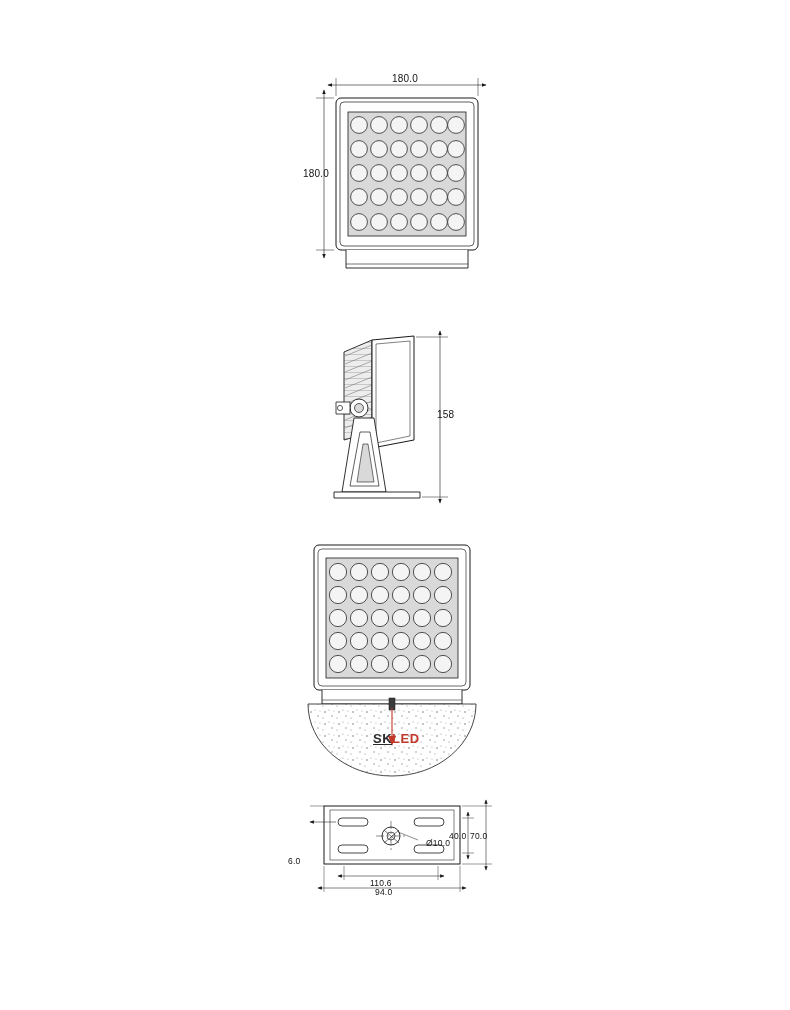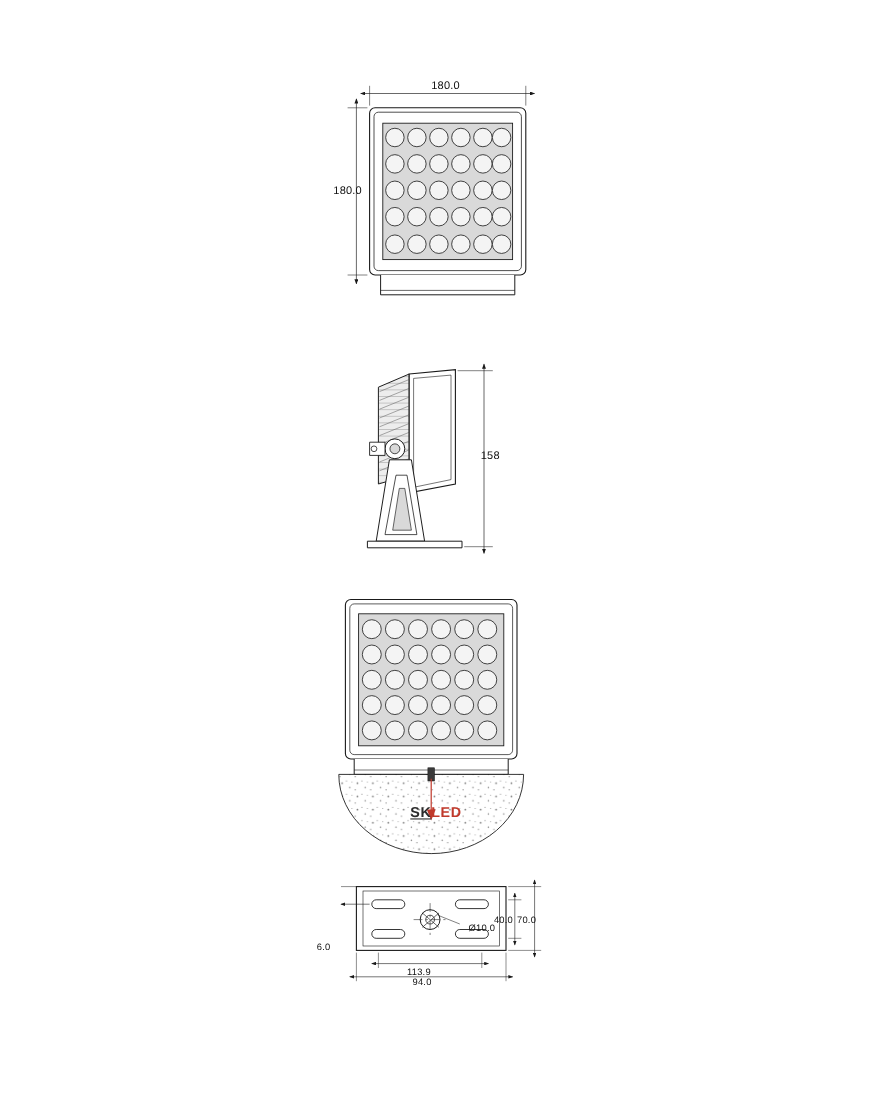--- a/index.html
+++ b/index.html
@@ -250,19 +250,19 @@
   <div class="dim-text" style="left:392px; top:73px;">180.0</div>
   <div class="dim-text" style="left:303px; top:168px;">180.0</div>
 
   <div class="dim-text" style="left:437px; top:409px;">158</div>
 
   <div class="dim-text small" style="left:288px; top:828px;margin-top:28px;">6.0</div>
   <div class="dim-text small" style="left:406px; top:838px;margin-left:20px;">Ø10.0</div>
   <div class="dim-text small" style="left:449px; top:831px;">40.0</div>
   <div class="dim-text small" style="left:470px; top:831px;">70.0</div>
   <div class="dim-text small" style="left:375px; top:866px;margin-top:21px;">94.0</div>
-  <div class="dim-text small" style="left:370px; top:878px;">113.9</div>
+  <div class="dim-text small" style="left:370px; top:878px;">110.6</div>
 
   <div class="brand" style="left:373px; top:731px;">
     <span class="dark">SK</span><span>LED</span>
   </div>
 
 </div>
 
 </body></html>

